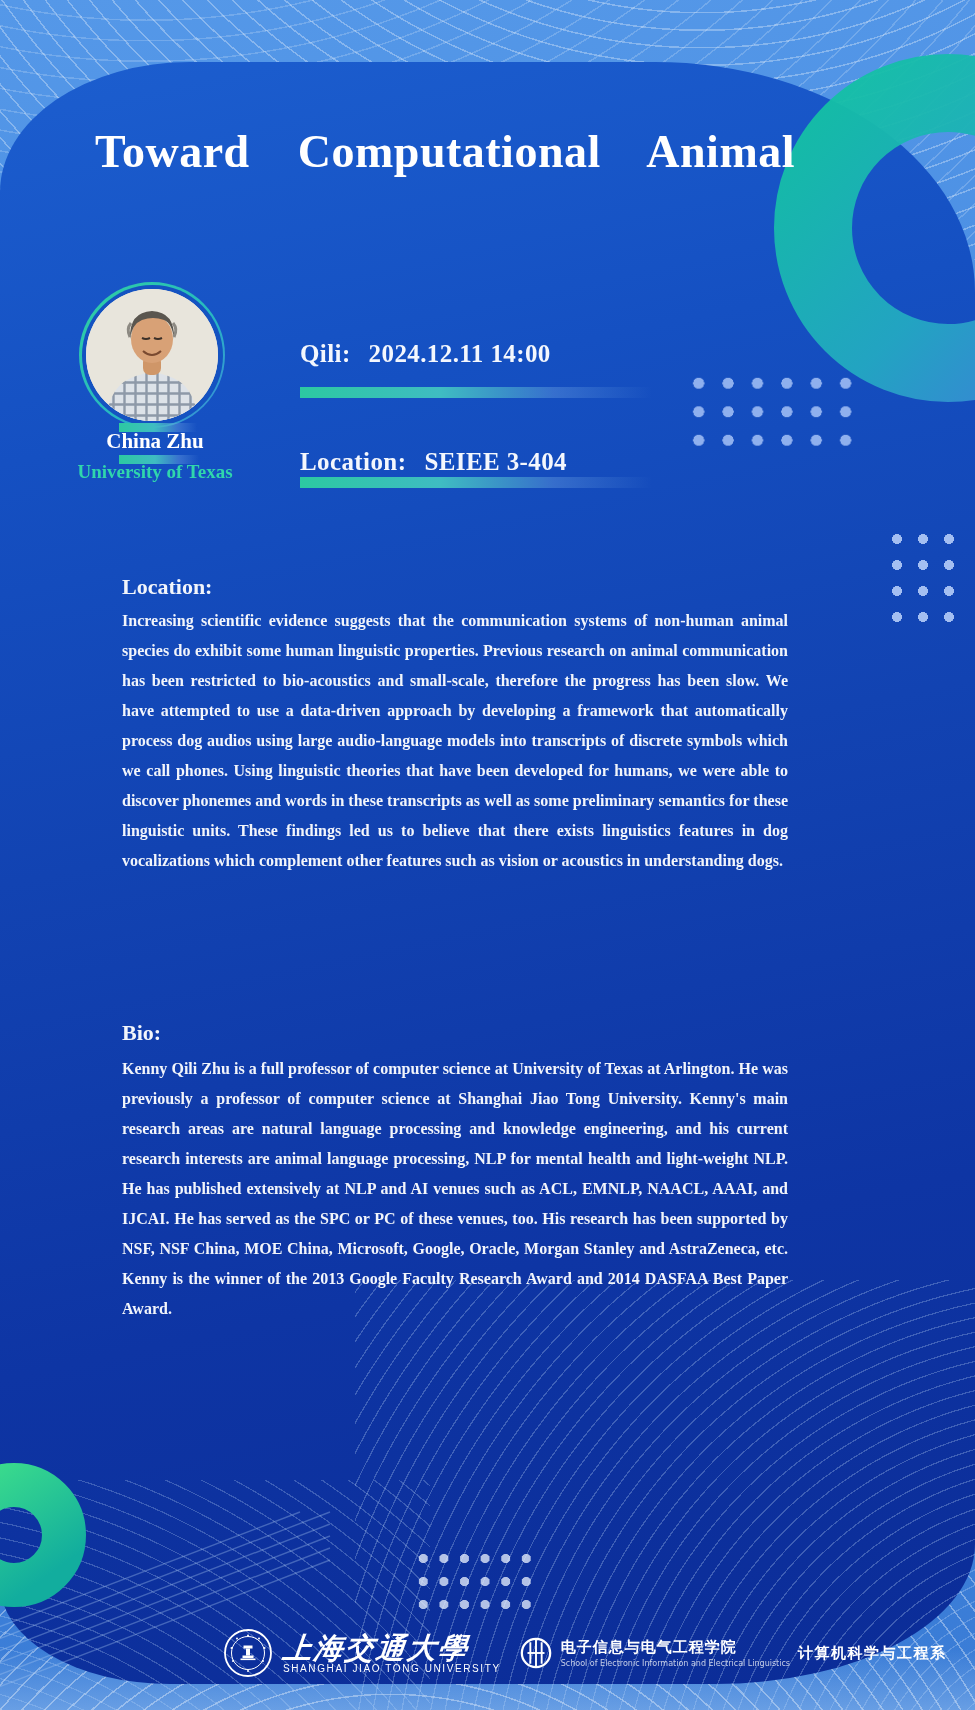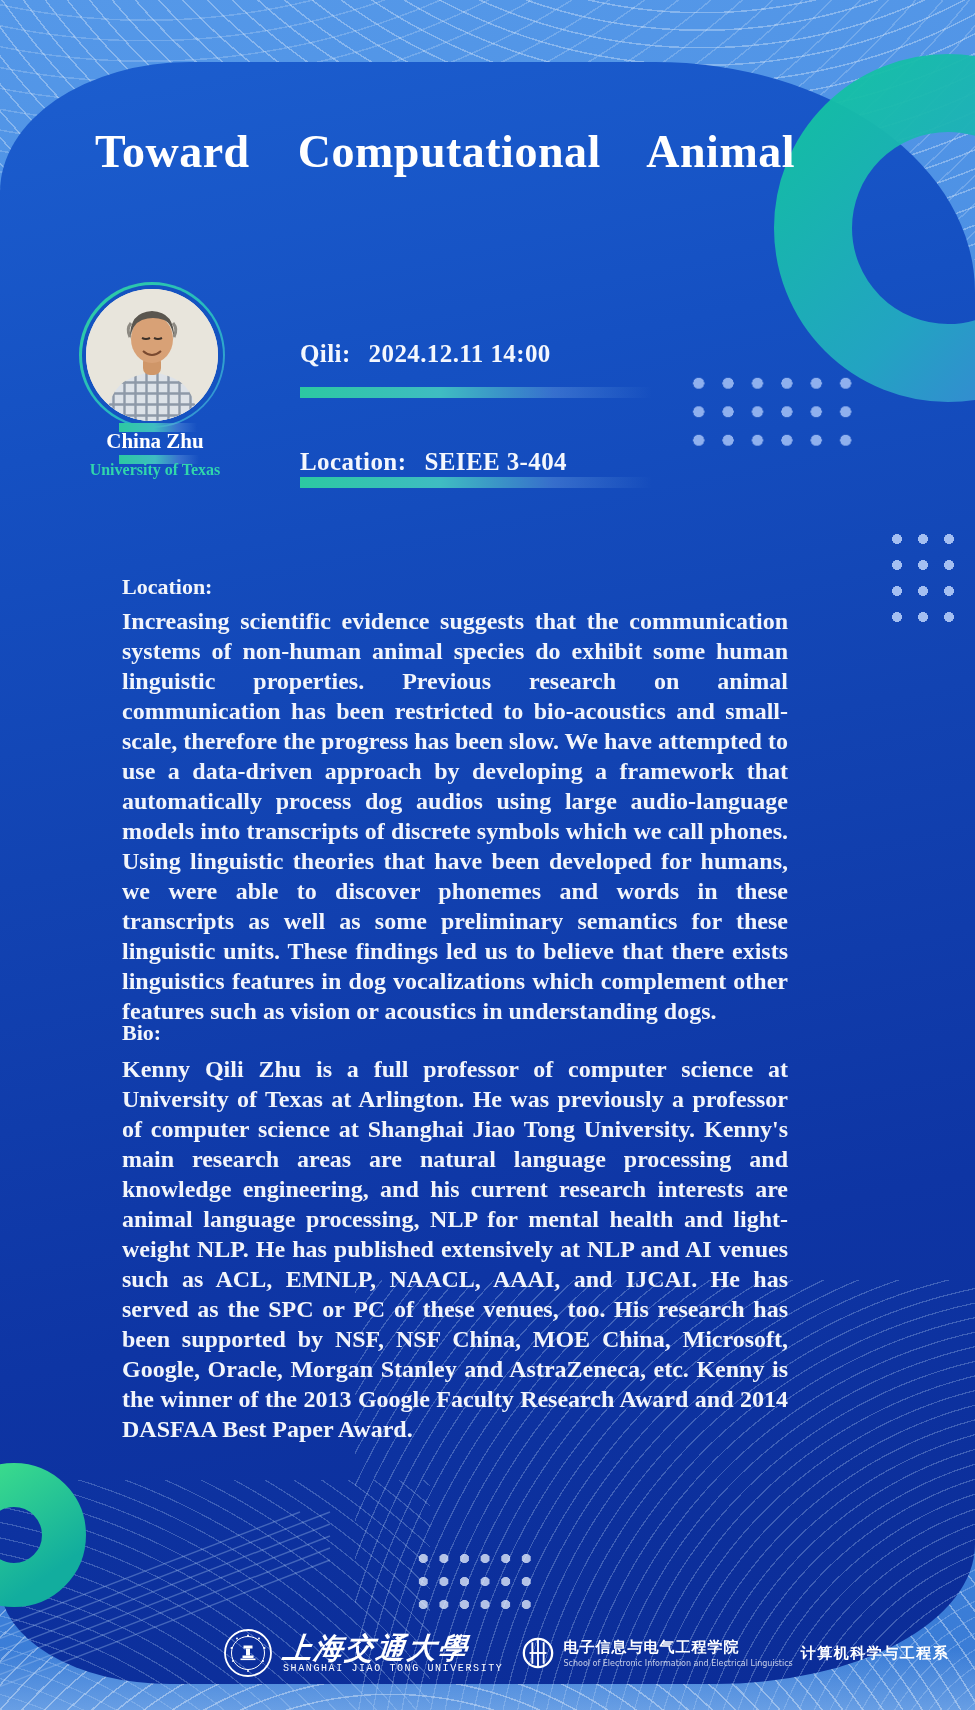--- a/index.html
+++ b/index.html
@@ -58,39 +58,39 @@
   .photo-gap{position:absolute; inset:2.5px; border-radius:50%; background:#1452c1;}
   .photo{position:absolute; inset:7px; border-radius:50%; overflow:hidden; background:#e8e5dc;}
   .photo svg{display:block; width:100%; height:100%;}
   .accent-bar{position:absolute; height:9px;
     background:linear-gradient(90deg,#2cc9a1 0%,#3fbcc2 45%,rgba(110,165,228,.40) 75%,rgba(110,165,228,0) 100%);}
   .bar-name-top{left:119px; top:423px; width:78px;}
   .bar-name-bottom{left:119px; top:455px; width:80px;}
   .speaker-name{position:absolute; left:75px; top:429px; width:160px; text-align:center;
     color:#ffffff; font-size:21px; font-weight:bold;}
   .speaker-affiliation{position:absolute; left:55px; top:461px; width:200px; text-align:center;
-    color:#30d6ac; font-size:16px; font-weight:bold;}
+    color:#30d6ac; font-size:19px; font-weight:bold;}
   .sched-row{position:absolute; left:300px; color:#f4f7fd; font-size:25px; font-weight:bold;
     display:flex; gap:18px; letter-spacing:.4px;}
   .row-time{top:340px;} .row-location{top:448px;}
   .sched-bar{position:absolute; left:300px; width:352px; height:11px;
     background:linear-gradient(90deg,#2cc9a1 0%,#3fbcc2 40%,rgba(110,165,228,.38) 72%,rgba(110,165,228,0) 100%);}
   .bar-time{top:387px;} .bar-location{top:477px;}
   .section-heading{position:absolute; left:122px; color:#f2f5fb; font-size:22px; font-weight:bold;}
   .abstract-heading{top:574px;} .bio-heading{top:1020px;}
   .body-text{position:absolute; left:122px; width:666px; color:#f2f5fb;
-    font-size:24px; line-height:30px; font-weight:bold; text-align:justify; hyphens:auto;}
+    font-size:16px; line-height:30px; font-weight:bold; text-align:justify; hyphens:auto;}
   .abstract-body{top:606px;} .bio-body{top:1054px;}
   
   .footer{position:absolute; left:223px; top:1628px; display:flex; align-items:center; z-index:6; color:#ffffff;}
   .sjtu-seal{width:50px; height:50px; flex:0 0 auto;}
   .sjtu-text{margin-left:10px; margin-right:18px;}
   .sjtu-cn{font-size:29px; line-height:30px; font-style:italic; font-weight:bold; letter-spacing:2px;
     font-family:"DejaVu Sans",sans-serif; transform:skewX(-6deg);}
-  .sjtu-en{font-size:10px; letter-spacing:1.6px; margin-top:0; font-family:Liberation Mono, monospace;}
+  .sjtu-en{font-size:10px; letter-spacing:1.6px; margin-top:0; font-family:Liberation Sans, sans-serif;}
   .seiee-logo{width:34px; height:34px; flex:0 0 auto; margin-right:8px;}
   .seiee-text{margin-right:8px; font-family:"DejaVu Sans",sans-serif;}
   .seiee-cn{font-size:15px; font-weight:bold; letter-spacing:1px;}
   .seiee-en{font-size:8px; opacity:.75; margin-top:2px;}
   .dept-cn{font-size:15px; font-weight:bold; letter-spacing:1.5px; font-family:"DejaVu Sans",sans-serif;}
 </style>
 </head>
 <body>
 
 <div class="poster">

